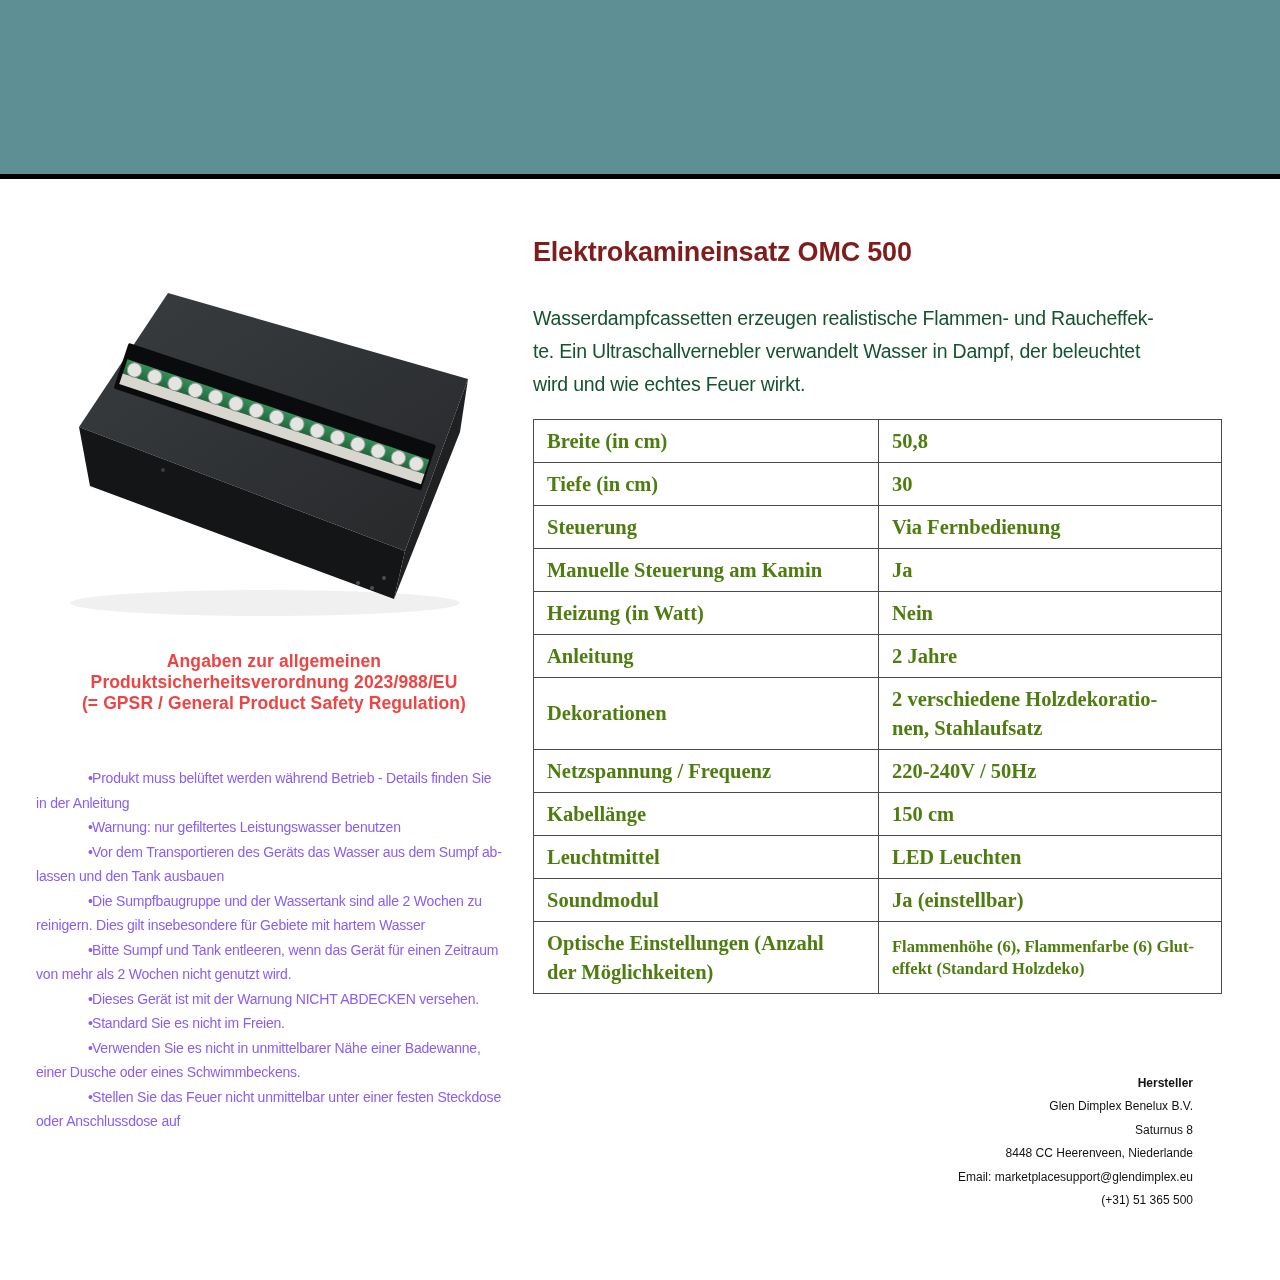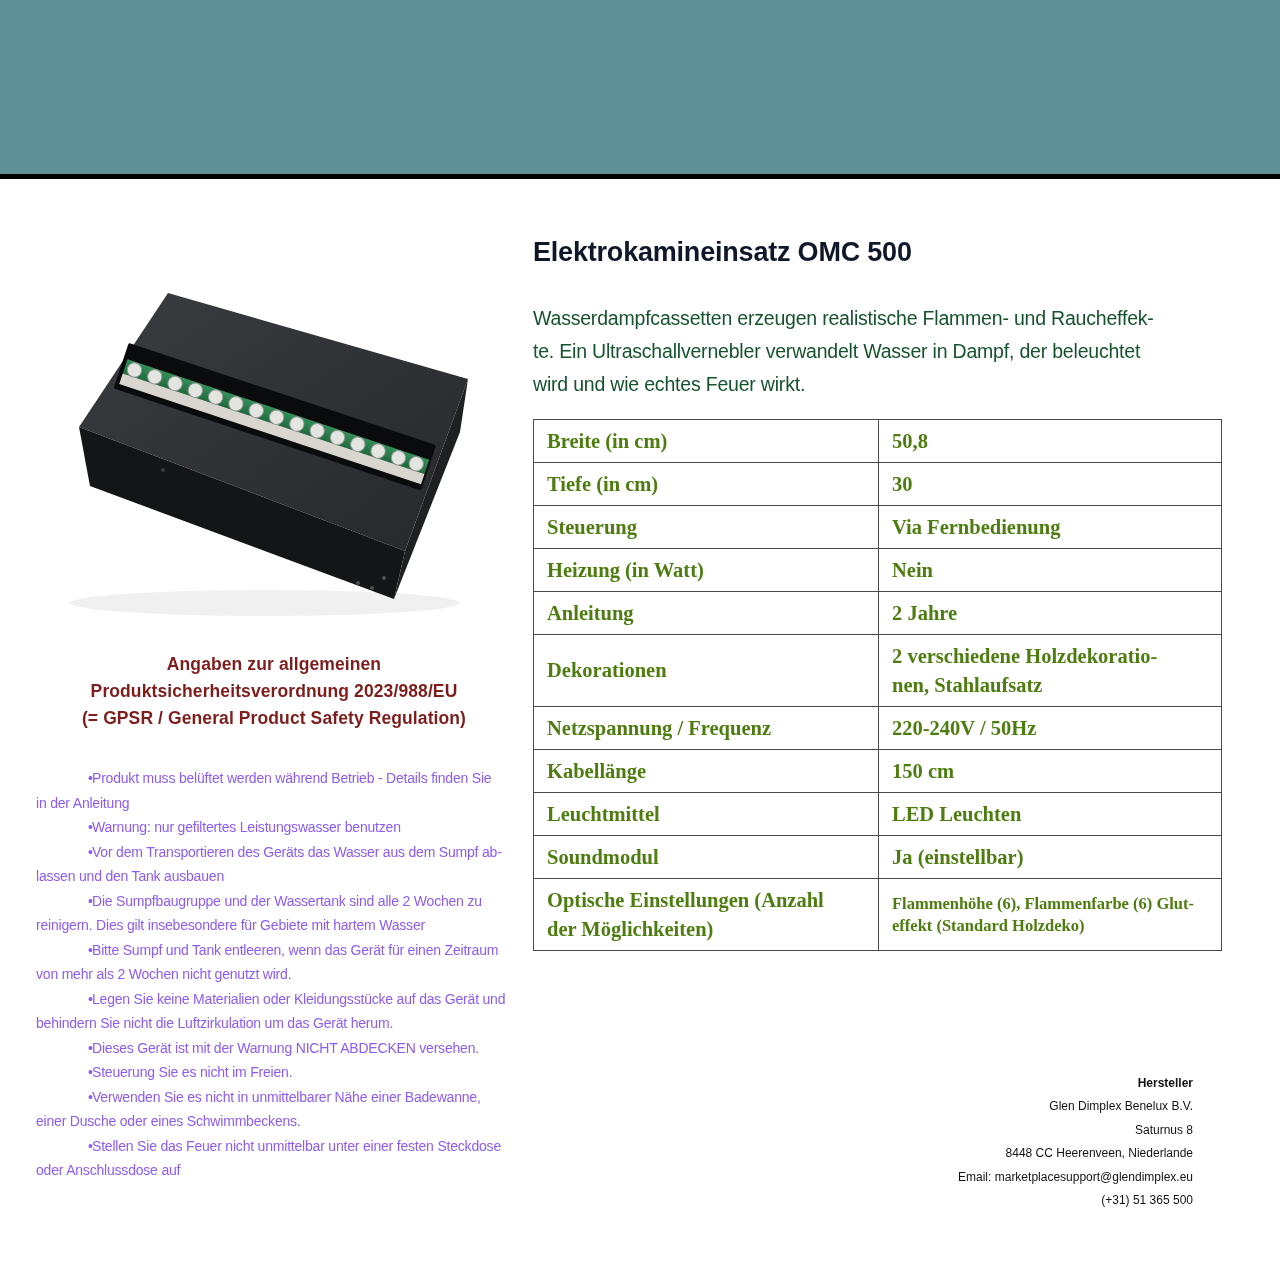--- a/index.html
+++ b/index.html
@@ -9,34 +9,34 @@
     --table-border:#4a4a4a;
   }
 
   .header-band { position:absolute; left:0; top:0; width:1280px; height:174px; background:#5E8F94; }
   .divider-rule { position:absolute; left:0; top:174px; width:1280px; height:5px; background:#000; }
 
   .product-photo { position:absolute; left:60px; top:280px; width:440px; height:340px; }
 
   .gpsr-heading {
     position:absolute; left:28px; top:651px; width:492px; text-align:center;
-    font-weight:bold; font-size:17.5px; line-height:27px; color:#7f1d1d;
+    font-weight:bold; font-size:17.5px; line-height:21px; color:#ef4444;
     white-space:pre-line; letter-spacing:0.1px;
   }
 
   .safety-bullets {
     position:absolute; left:36px; top:766px; width:500px;
     font-size:14px; line-height:24.5px; letter-spacing:-0.2px; color:#8b5cf6;
   }
   .safety-bullets p { margin:0; text-indent:26px; white-space:pre-line; }
   .safety-bullets p::before { content:"\2022"; display:inline-block; width:30px; }
 
   .product-title {
     position:absolute; left:533px; top:237px; width:700px;
-    font-size:27px; font-weight:bold; color:#0f172a; letter-spacing:-0.2px;
+    font-size:27px; font-weight:bold; color:#7f1d1d; letter-spacing:-0.2px;
   }
   .product-desc {
     position:absolute; left:533px; top:302px; width:700px;
     font-size:19.5px; line-height:33px; letter-spacing:-0.2px; color:#14532d;
     white-space:pre-line;
   }
 
   .spec-table { position:absolute; left:533px; top:419px; border-collapse:collapse; }
   .spec-table td {
     border:1px solid var(--table-border,#4a4a4a);
@@ -114,24 +114,22 @@
   <div class="safety-bullets">
     <p>Produkt muss belüftet werden während Betrieb - Details finden Sie
 in der Anleitung</p>
     <p>Warnung: nur gefiltertes Leistungswasser benutzen</p>
     <p>Vor dem Transportieren des Geräts das Wasser aus dem Sumpf ab-
 lassen und den Tank ausbauen</p>
     <p>Die Sumpfbaugruppe und der Wassertank sind alle 2 Wochen zu
 reinigern. Dies gilt insebesondere für Gebiete mit hartem Wasser</p>
     <p>Bitte Sumpf und Tank entleeren, wenn das Gerät für einen Zeitraum
 von mehr als 2 Wochen nicht genutzt wird.</p>
-    <p>Legen Sie keine Materialien oder Kleidungsstücke auf das Gerät und
-behindern Sie nicht die Luftzirkulation um das Gerät herum.</p>
     <p>Dieses Gerät ist mit der Warnung NICHT ABDECKEN versehen.</p>
-    <p>Steuerung Sie es nicht im Freien.</p>
+    <p>Standard Sie es nicht im Freien.</p>
     <p>Verwenden Sie es nicht in unmittelbarer Nähe einer Badewanne,
 einer Dusche oder eines Schwimmbeckens.</p>
     <p>Stellen Sie das Feuer nicht unmittelbar unter einer festen Steckdose
 oder Anschlussdose auf</p>
   </div>
 
   <h1 class="product-title" style="margin:0;">Elektrokamineinsatz OMC 500</h1>
 
   <div class="product-desc">Wasserdampfcassetten erzeugen realistische Flammen- und Raucheffek-
 te. Ein Ultraschallvernebler verwandelt Wasser in Dampf, der beleuchtet
@@ -143,20 +141,24 @@
         <td class="label">Breite (in cm)</td>
         <td class="value">50,8</td>
       </tr>
       <tr>
         <td class="label">Tiefe (in cm)</td>
         <td class="value">30</td>
       </tr>
       <tr>
         <td class="label">Steuerung</td>
         <td class="value">Via Fernbedienung</td>
+      </tr>
+      <tr>
+        <td class="label">Manuelle Steuerung am Kamin</td>
+        <td class="value">Ja</td>
       </tr>
       <tr>
         <td class="label">Heizung (in Watt)</td>
         <td class="value">Nein</td>
       </tr>
       <tr>
         <td class="label">Anleitung</td>
         <td class="value">2 Jahre</td>
       </tr>
       <tr>

